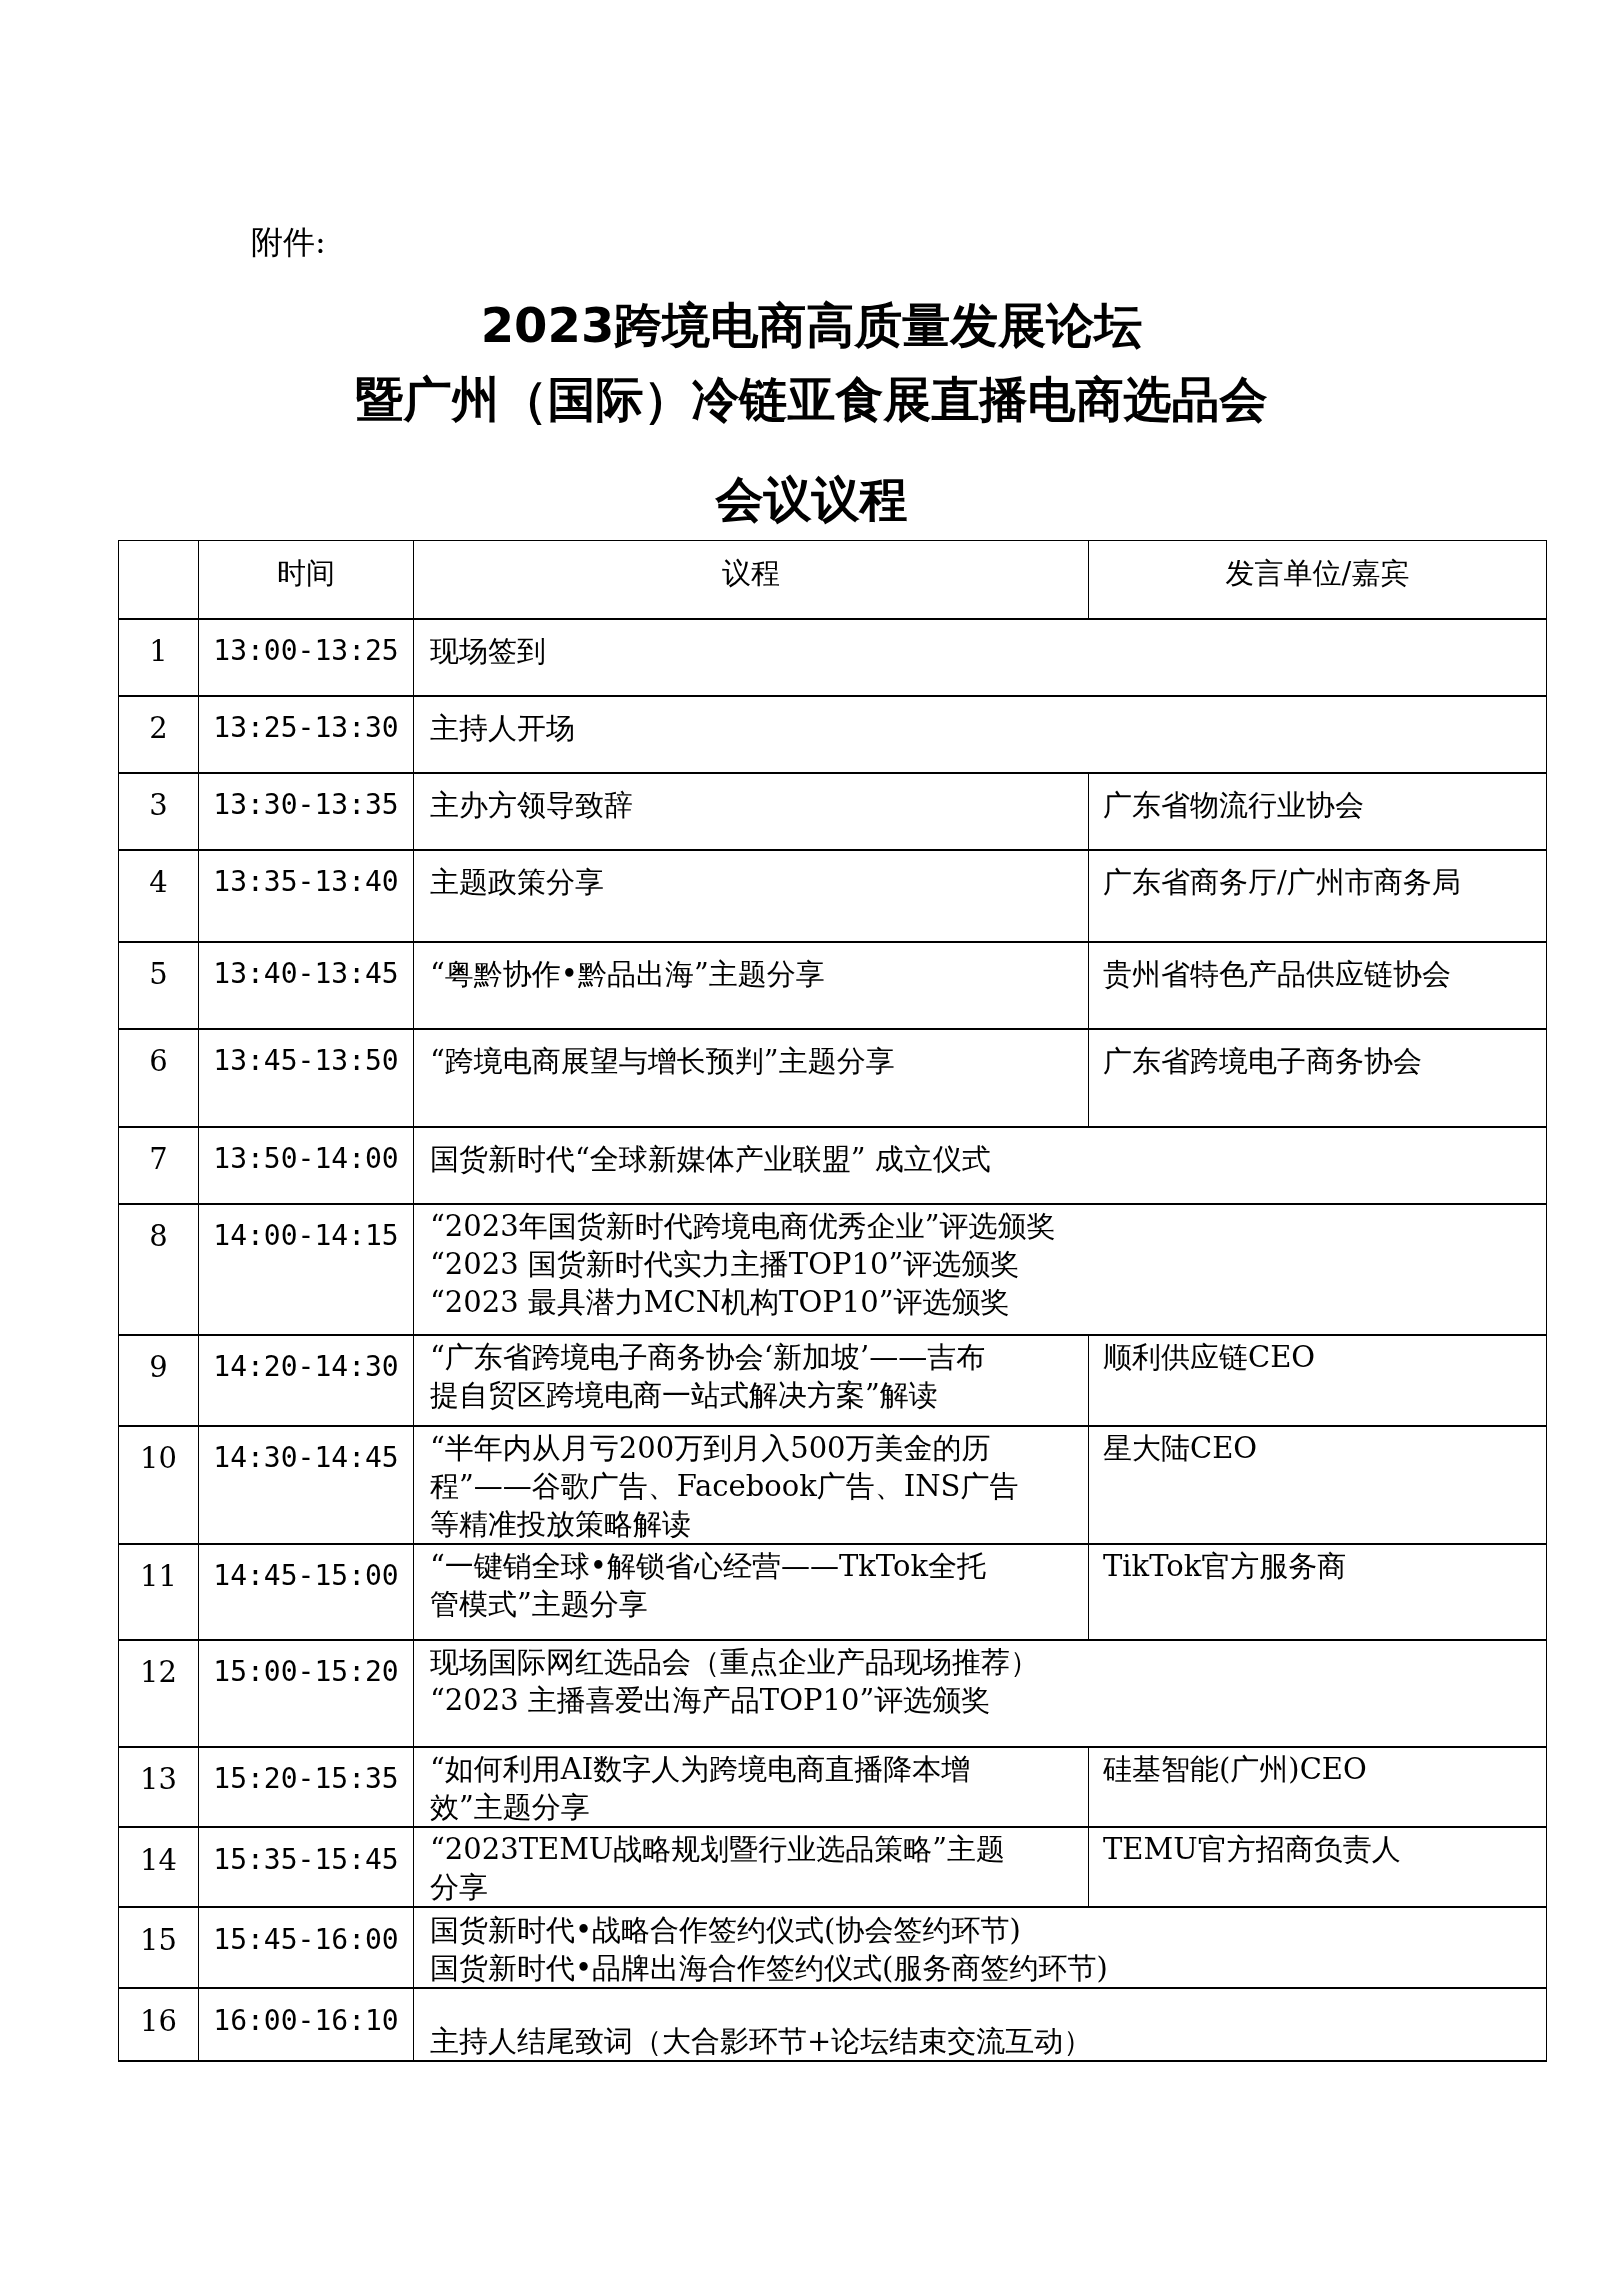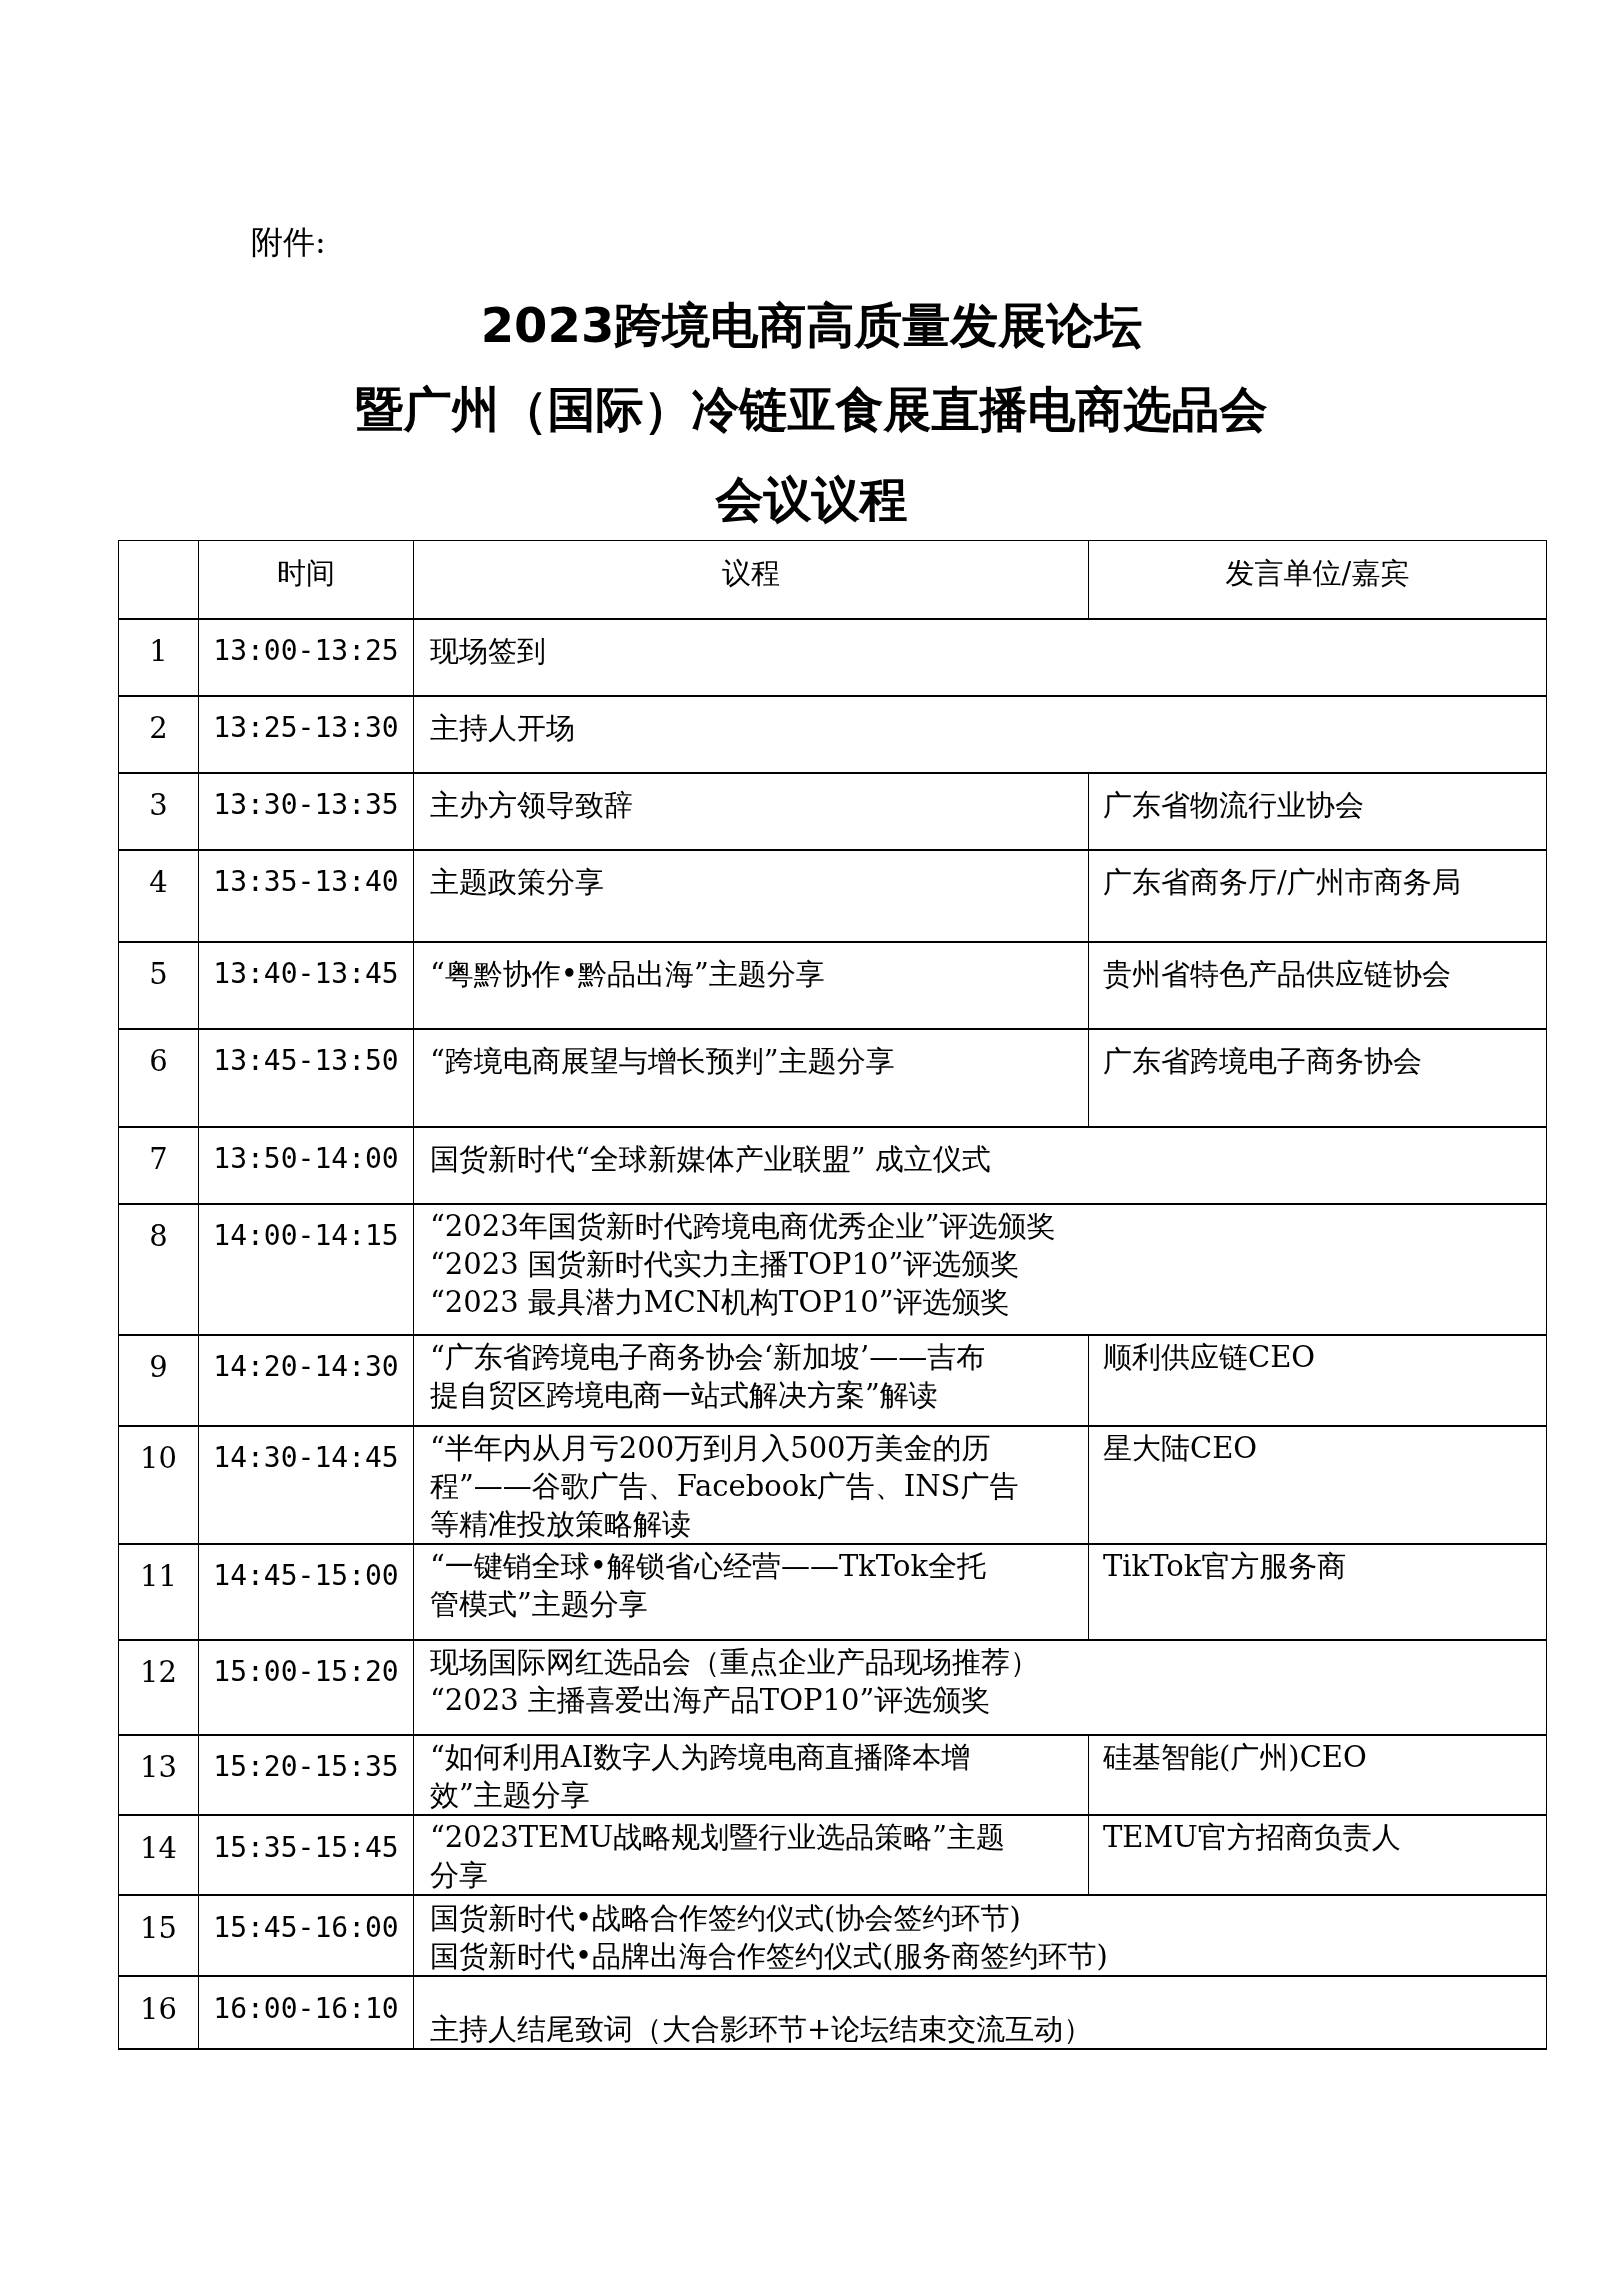--- a/index.html
+++ b/index.html
@@ -2,21 +2,21 @@
 <html style="font-size:9.2px"><head>
 <meta charset="utf-8">
 <style>
   html, body { margin: 0; padding: 0; background: #ffffff; }
   body { width: 1623px; height: 2295px; position: relative; overflow: hidden;
          font-family: "DejaVu Serif", "Liberation Serif", serif; color: #000; }
   .attach { position: absolute; left: 251px; top: 221px; font-size: 32px; }
   .title { position: absolute; left: 0; width: 1623px; text-align: center;
            font-family: "DejaVu Sans", "Liberation Sans", sans-serif; font-weight: bold; font-size: 48px; line-height: 58px; }
   .t1 { top: 296px; }
-  .t2 { top: 380px; }
+  .t2 { top: 370px; }
   .t3 { top: 470px; }
   table.agenda { position: absolute; left: 118px; top: 540px; width: 1429px;
                  border-collapse: collapse; table-layout: fixed; font-size: 29px; }
   table.agenda td { border: 1.7px solid #000; vertical-align: top; padding: 0; line-height: 38px; }
   table.agenda tr { border-bottom: 2.9px solid #000; }
   .c-no { width: 80px; text-align: center; }
   .c-time { width: 213px; text-align: center; font-family: "DejaVu Sans Mono", "Liberation Mono", monospace; font-size: 28px; }
   .c-topic { width: 675px; padding-left: 16px !important; padding-right: 5.8px !important; }
   .c-speaker { padding-left: 14px !important; }
   td .inner { padding-top: 12.7px; }
@@ -217,21 +217,21 @@
         <td class="c-topic">
           <div class="inner" style="padding-top: 2.3px;">
             <span class="line">“一键销全球•解锁省心经营——TkTok全托</span>
             <span class="line">管模式”主题分享</span>
           </div>
         </td>
         <td class="c-speaker">
           <div class="inner" style="padding-top: 2.3px;">TikTok官方服务商</div>
         </td>
       </tr>
-      <tr style="height: 95px;">
+      <tr style="height: 107px;">
         <td class="c-no">
           <div class="inner">12</div>
         </td>
         <td class="c-time">
           <div class="inner">15:00-15:20</div>
         </td>
         <td class="c-topic" colspan="2">
           <div class="inner" style="padding-top: 2.3px;">
             <span class="line">现场国际网红选品会（重点企业产品现场推荐）</span>
             <span class="line">“2023 主播喜爱出海产品TOP10”评选颁奖</span>

